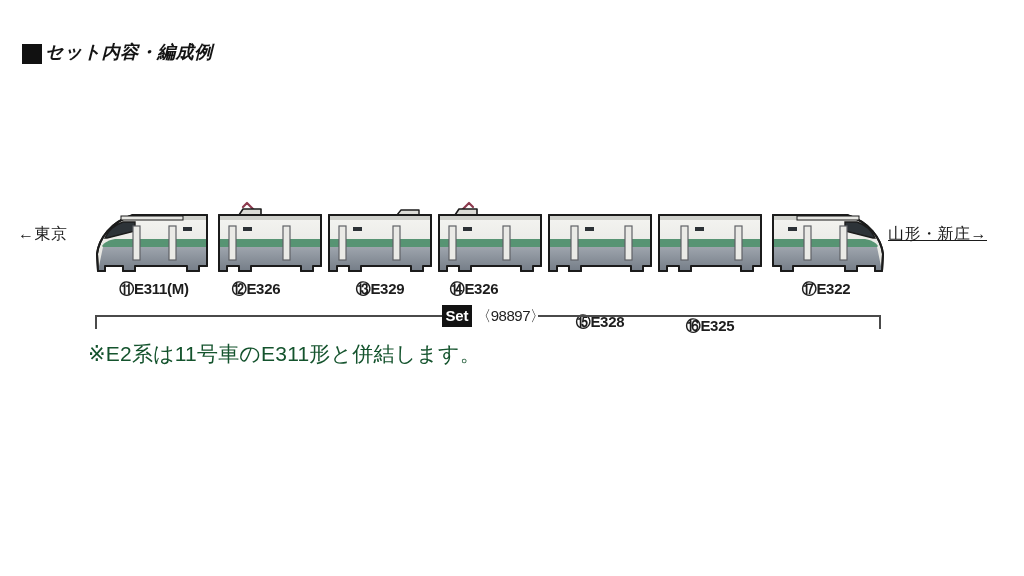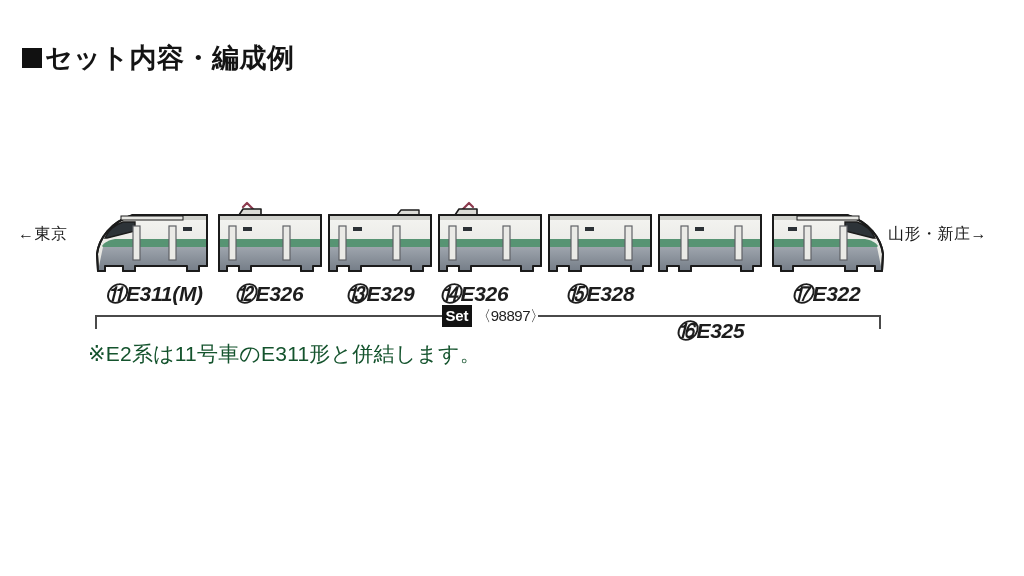--- a/index.html
+++ b/index.html
@@ -15,48 +15,49 @@
     font-family: "Liberation Sans", "DejaVu Sans", sans-serif;
     color: #1a1a1a;
   }
 
   
   #section-heading {
     position: absolute;
     left: 22px;
     top: 40px;
     display: flex;
-    align-items: center;
+    align-items: flex-end;
     gap: 3px;
-    font-size: 27px;
+    font-size: 18px;
     font-weight: 700;
     letter-spacing: 0.5px;
     color: #141414;
     white-space: nowrap;
+    font-style: italic;
   }
   #heading-marker {
     width: 20px;
     height: 20px;
     background: #111111;
     display: inline-block;
     flex: none;
   }
 
   
   .dir-label {
     position: absolute;
     top: 224px;
     font-size: 16px;
     font-weight: 500;
     color: #1b1b1b;
     white-space: nowrap;
     letter-spacing: 0.5px;
   }
   #dir-left  { left: 18px; }
-  #dir-right { left: 888px; }
+  #dir-right { left: 888px; text-decoration: underline; }
 
   
   #train-strip {
     position: absolute;
     left: 95px;
     top: 198px;
     width: 790px;
     height: 80px;
   }
   .car {
@@ -70,26 +71,25 @@
     position: absolute;
     left: 95px;
     top: 280px;
     width: 790px;
     height: 22px;
   }
   .car-label {
     position: absolute;
     top: 0;
     text-align: center;
-    font-size: 21px;
+    font-size: 15px;
     font-weight: 600;
     color: #1d1d1d;
     white-space: nowrap;
     letter-spacing: -0.3px;
-    font-style: italic;
   }
 
   
   #set-bracket {
     position: absolute;
     left: 95px;
     top: 305px;
     width: 786px;
     height: 22px;
   }
@@ -296,24 +296,24 @@
       <rect x="30" y="18" width="62" height="4" fill="#e7e7e3" stroke="#1b1b1b" stroke-width="1"></rect>
       <rect x="73" y="28" width="7" height="34" fill="#eaeae6" stroke="#5f6166" stroke-width="1.2"></rect>
       <rect x="37" y="28" width="7" height="34" fill="#eaeae6" stroke="#5f6166" stroke-width="1.2"></rect>
       <rect x="21" y="29" width="9" height="4" fill="#2c3136"></rect>
     </svg>
   </div>
 </div>
 
 <div id="car-labels">
   <div class="car-label" style="left:0px;width:118px;">⑪E311(M)</div>
-  <div class="car-label" style="left:121px;width:106px;">⑫E326</div>
+  <div class="car-label" style="left:108px;width:106px;">⑫E326</div>
   <div class="car-label" style="left:232px;width:106px;">⑬E329</div>
   <div class="car-label" style="left:326px;width:106px;">⑭E326</div>
-  <div class="car-label" style="left:452px;width:106px;">⑮E328</div>
+  <div class="car-label" style="left:452px;width:106px;margin-top:33px;">⑮E328</div>
   <div class="car-label" style="left:562px;width:106px;margin-top:37px;">⑯E325</div>
   <div class="car-label" style="left:672px;width:118px;">⑰E322</div>
 </div>
 
 <div id="set-bracket">
   <div class="bracket-tick" id="bracket-tick-left"></div>
   <div class="bracket-rail" id="bracket-rail-left"></div>
   <div id="set-badge-wrap">
     <span id="set-badge">Set</span>
     <span id="set-code">〈98897〉</span>

